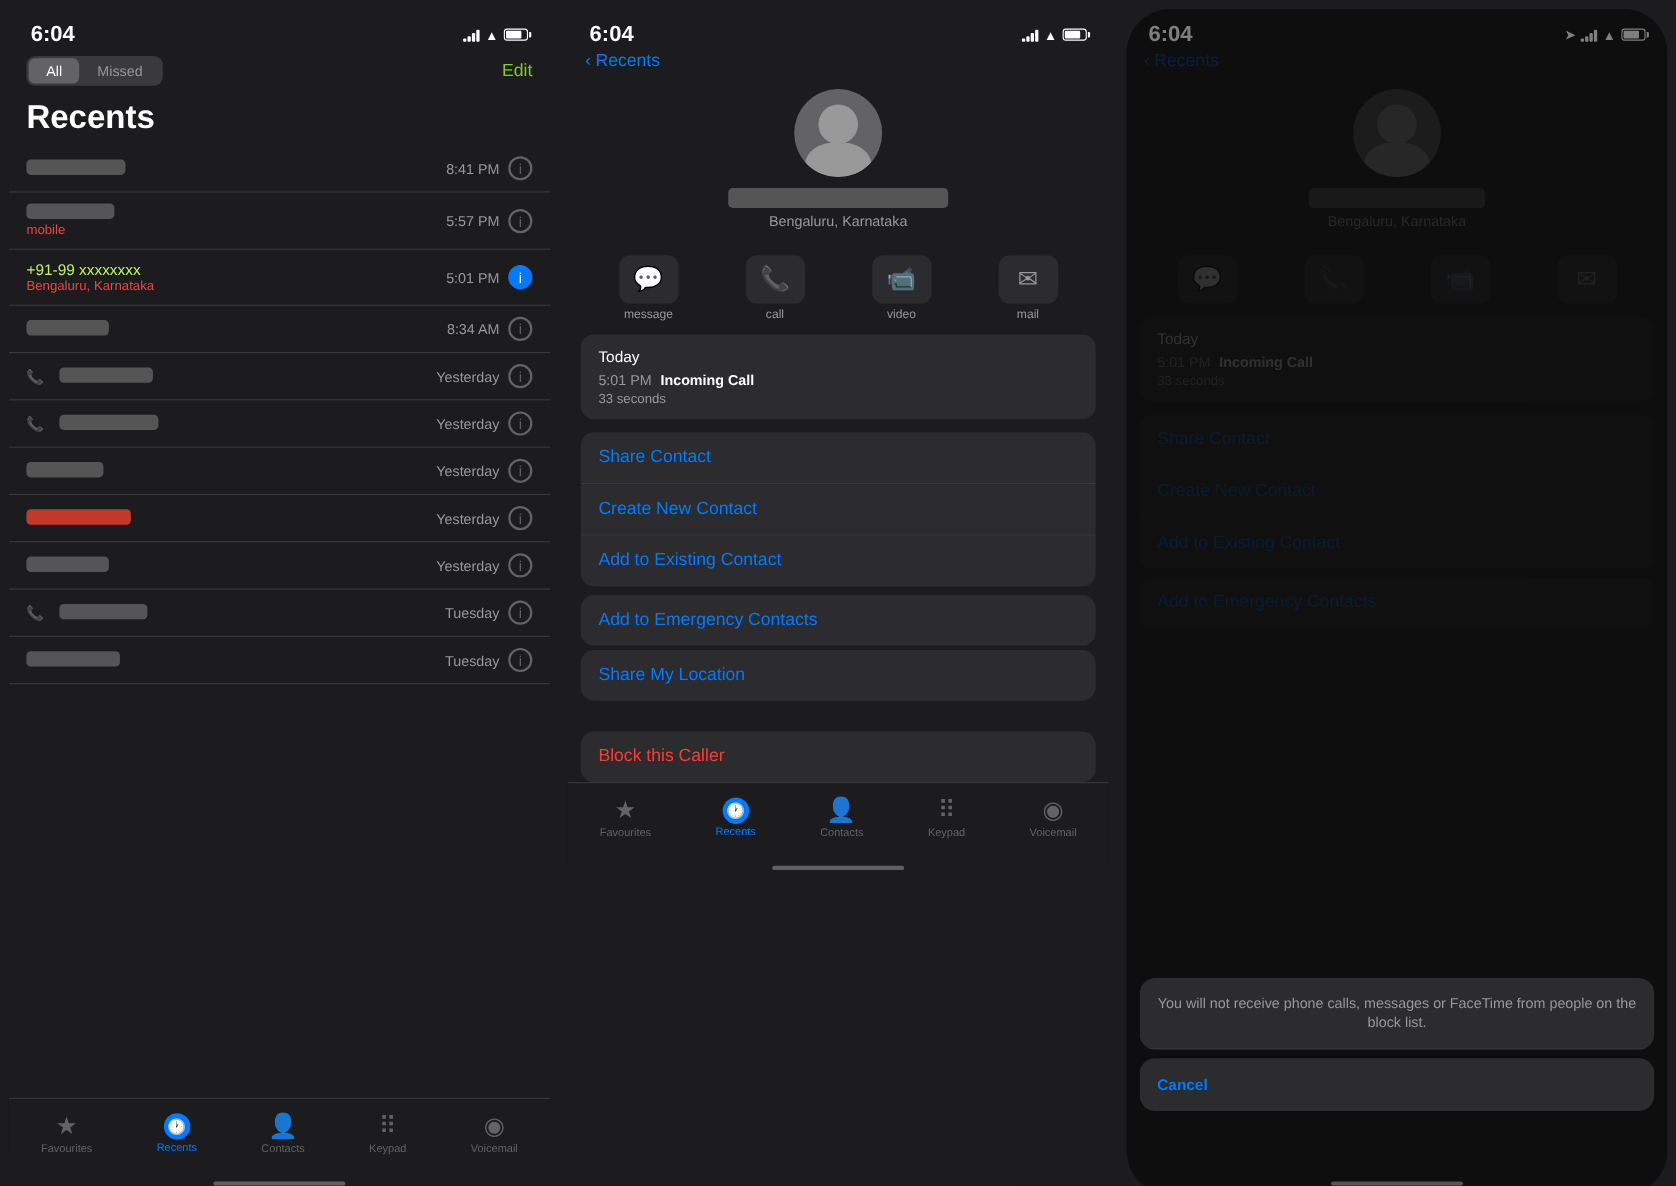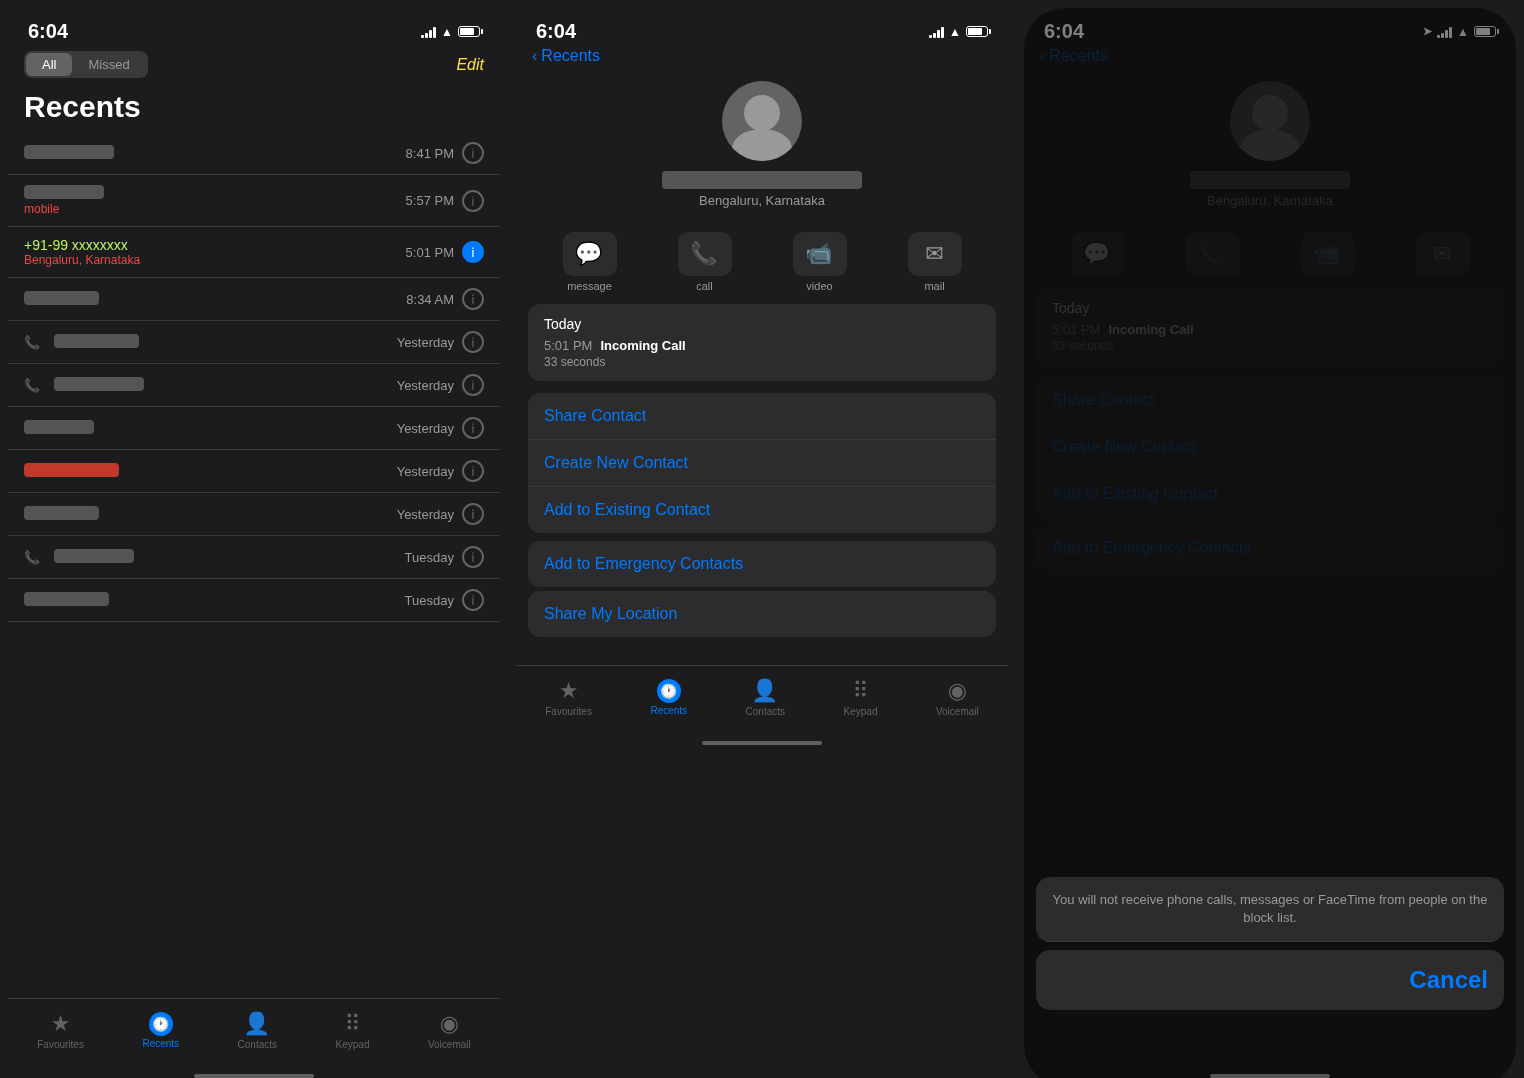--- a/index.html
+++ b/index.html
@@ -83,21 +83,21 @@
       padding: 4px 16px;
       border-radius: 6px;
       font-size: 13px;
       color: #999;
       cursor: pointer;
     }
     .tab-btn.active {
       background: #636366;
       color: #fff;
     }
-    .edit-btn { color: #fde047; font-size: 16px; cursor: pointer; font-style: italic; }
+    .edit-btn { color: #84cc16; font-size: 16px; cursor: pointer; }
 
     .recents-title {
       padding: 4px 16px 8px;
       font-size: 30px;
       font-weight: 700;
       color: #fff;
     }
 
     .recent-list { flex: 1; overflow: hidden; }
     .recent-item {
@@ -315,23 +315,23 @@
       color: #ff3b30;
       font-size: 18px;
       font-weight: 400;
       cursor: pointer;
       background: #2c2c2e;
     }
     .action-sheet-cancel {
       background: #2c2c2e;
       border-radius: 14px;
       padding: 16px;
-      text-align: right;
+      text-align: left;
       color: #007aff;
-      font-size: 24px;
+      font-size: 14px;
       font-weight: 600;
       cursor: pointer;
     }
 
     .home-indicator {
       height: 4px;
       width: 120px;
       background: #fff;
       border-radius: 2px;
       margin: 4px auto 8px;
@@ -603,20 +603,21 @@
     <div class="option-item" style="border-radius:12px 12px 0 0;">Share Contact</div>
     <div class="option-item">Create New Contact</div>
     <div class="option-item" style="border-radius:0 0 12px 12px;border-bottom:none;">Add to Existing Contact</div>
   </div>
 
   <div class="options-list">
     <div class="option-item single" style="margin-bottom:4px;">Add to Emergency Contacts</div>
     <div class="option-item single">Share My Location</div>
   </div>
 
+  <div class="block-caller-btn">Block this Caller</div>
 
   <div class="bottom-nav">
     <div class="nav-item">
       <span class="nav-icon">★</span>
       <span class="nav-label">Favourites</span>
     </div>
     <div class="nav-item active">
       <div class="nav-circle">🕐</div>
       <span class="nav-label" style="color:#007aff;">Recents</span>
     </div>

